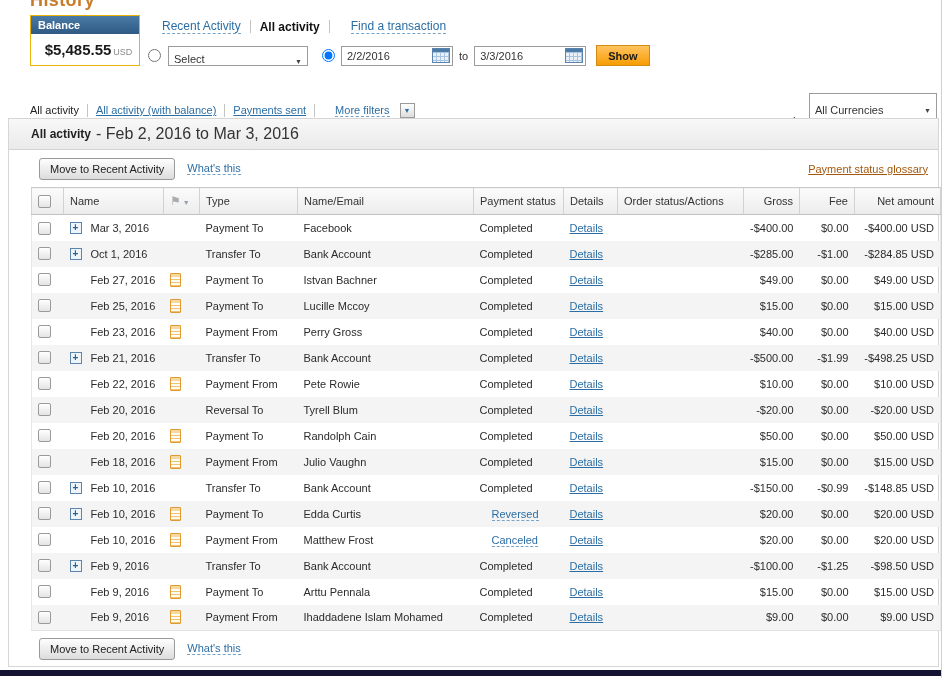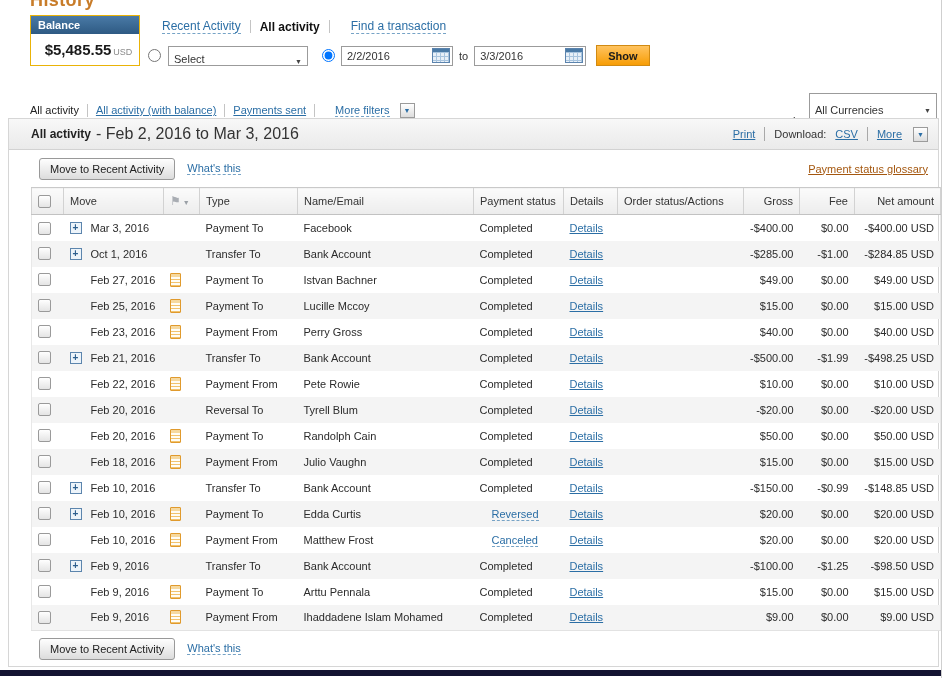--- a/index.html
+++ b/index.html
@@ -197,31 +197,20 @@
         <span class="arrow">▼</span>
       </div>
     </div>
   </div>
 
   <div class="panel">
 
     <div class="panel-head">
       <span class="panel-title">All activity</span>
       <span class="panel-sub">- Feb 2, 2016 to Mar 3, 2016</span>
-      <div class="panel-head-right">
-        <span class="link">Print</span>
-        <span class="hsep"></span>
-        <span class="dl-label">Download:</span>
-        <span class="link">CSV</span>
-        <span class="hsep"></span>
-        <span class="link">More</span>
-        <span class="chev-box">
-            <span>▼</span>
-          </span>
-      </div>
     </div>
 
     <div class="toolbar top">
       <button class="btn">Move to Recent Activity</button>
       <span class="link dashed whats">What's this</span>
       <span class="glossary">Payment status glossary</span>
     </div>
 
     <table>
       <colgroup>
@@ -233,21 +222,21 @@
           <col style="width:90px">
         <col style="width:54px">
           <col style="width:126px">
           <col style="width:56px">
         <col style="width:55px">
           <col style="width:86px">
       </colgroup>
       <thead>
         <tr>
           <th><input type="checkbox" style=""></th>
-          <th>Move</th>
+          <th>Name</th>
           <th><span class="flag-icon">⚑</span><span class="flag-arrow">▼</span></th>
           <th>Type</th>
           <th>Name/Email</th>
           <th>Payment status</th>
           <th>Details</th>
           <th>Order status/Actions</th>
           <th class="num">Gross</th>
           <th class="num">Fee</th>
           <th class="num">Net amount</th>
         </tr>

